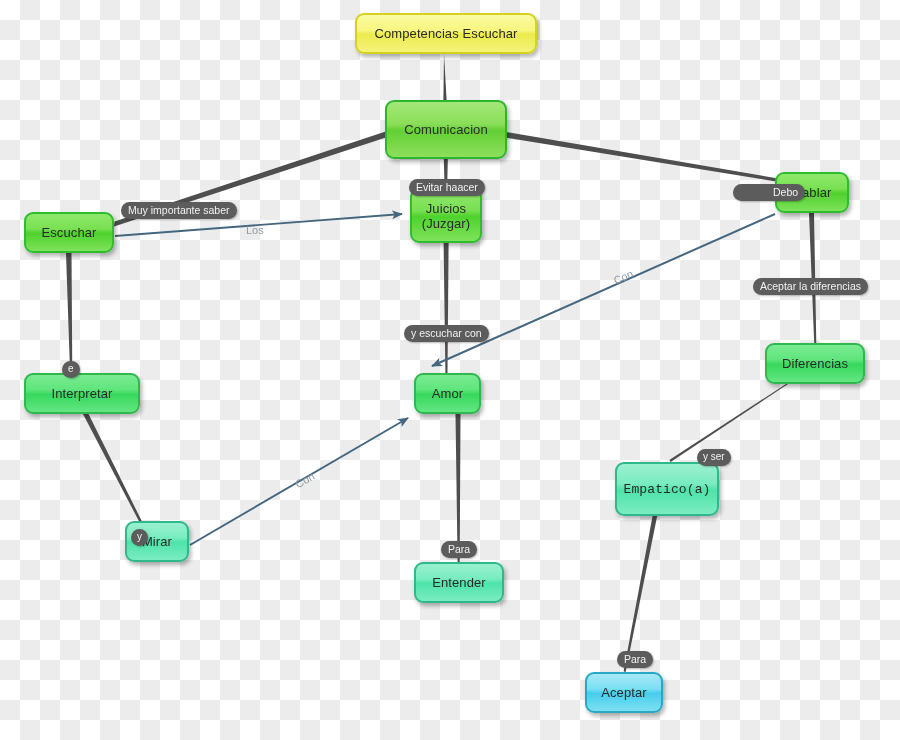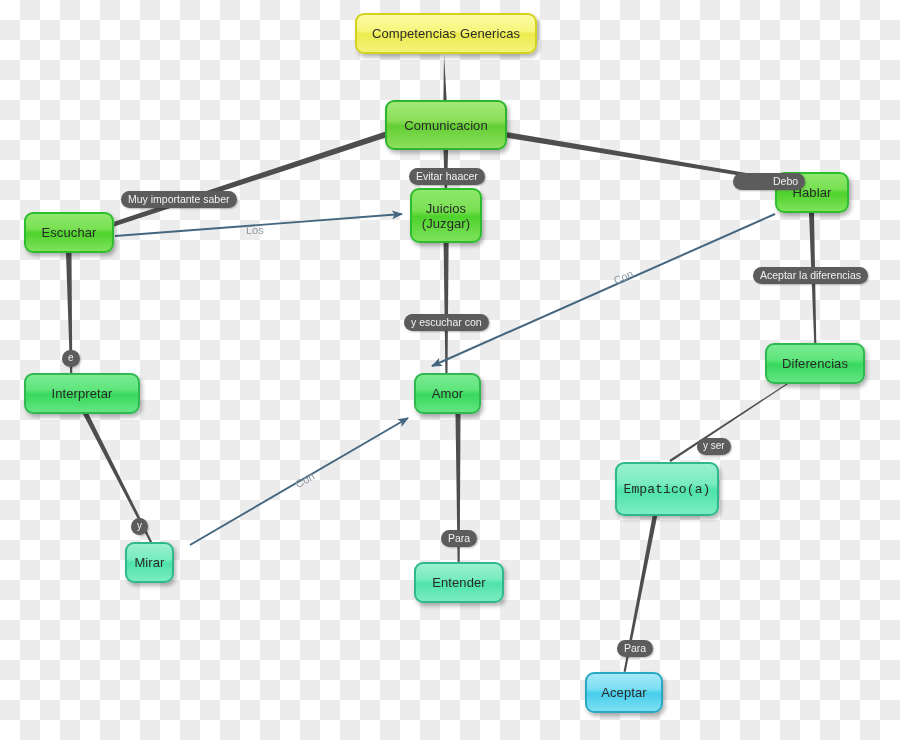--- a/index.html
+++ b/index.html
@@ -70,20 +70,21 @@
     position:absolute;
     background:#5c5c5c;
     color:#f2f2f2;
     font-size:10.5px;
     line-height:12px;
     padding:2px 7px 3px 7px;
     border-radius:9px;
     white-space:nowrap;
     box-shadow:1px 1px 2px rgba(0,0,0,.28);
     z-index:8;
+    margin-top:11px;
   }
   .elabel.tiny{font-size:10px;padding:2px 6px 3px 6px;}
 
   .alabel{
     position:absolute;
     color:#8e9aa4;
     font-size:11px;
     line-height:12px;
     white-space:nowrap;
     z-index:7;
@@ -124,24 +125,24 @@
     <path d="M655,503 L660,502 L625.6,672 L623.6,671.6 Z" fill="#4e4e4e"></path>
 
     <line x1="115" y1="236" x2="402" y2="214" stroke="#44667f" stroke-width="1.9" marker-end="url(#arrowBlue)"></line>
 
     <line x1="775" y1="214" x2="432" y2="366" stroke="#44667f" stroke-width="2" marker-end="url(#arrowBlue)"></line>
 
     <line x1="190" y1="545" x2="408" y2="418" stroke="#44667f" stroke-width="1.9" marker-end="url(#arrowBlue)"></line>
   </svg>
 
   <div class="node n-yellow" style="left:355px;top:13px;width:182px;height:41px;">
-    <span>Competencias Genericas</span>
-  </div>
-
-  <div class="node n-green" style="left:385px;top:100px;width:122px;height:50px;">
+    <span>Competencias Escuchar</span>
+  </div>
+
+  <div class="node n-green" style="left:385px;top:100px;width:122px;height:59px;">
     <span>Comunicacion</span>
   </div>
 
   <div class="node n-green2" style="left:24px;top:212px;width:90px;height:41px;text-align:center;">
     <span>Escuchar</span>
   </div>
 
   <div class="node n-green2" style="left:410px;top:188px;width:72px;height:55px;">
     <span style="white-space:pre-line;">Juicios
 (Juzgar)</span>
@@ -156,21 +157,21 @@
   </div>
 
   <div class="node n-emerald" style="left:414px;top:373px;width:67px;height:41px;">
     <span>Amor</span>
   </div>
 
   <div class="node n-emerald" style="left:765px;top:343px;width:100px;height:41px;">
     <span>Diferencias</span>
   </div>
 
-  <div class="node n-mint" style="left:125px;top:542px;width:49px;height:41px;">
+  <div class="node n-mint" style="left:125px;top:521px;width:64px;height:41px;">
     <span>Mirar</span>
   </div>
 
   <div class="node n-mint" style="left:615px;top:462px;width:104px;height:54px;font-family:Liberation Mono, monospace;">
     <span>Empatico(a)</span>
   </div>
 
   <div class="node n-mint" style="left:414px;top:562px;width:90px;height:41px;">
     <span>Entender</span>
   </div>

